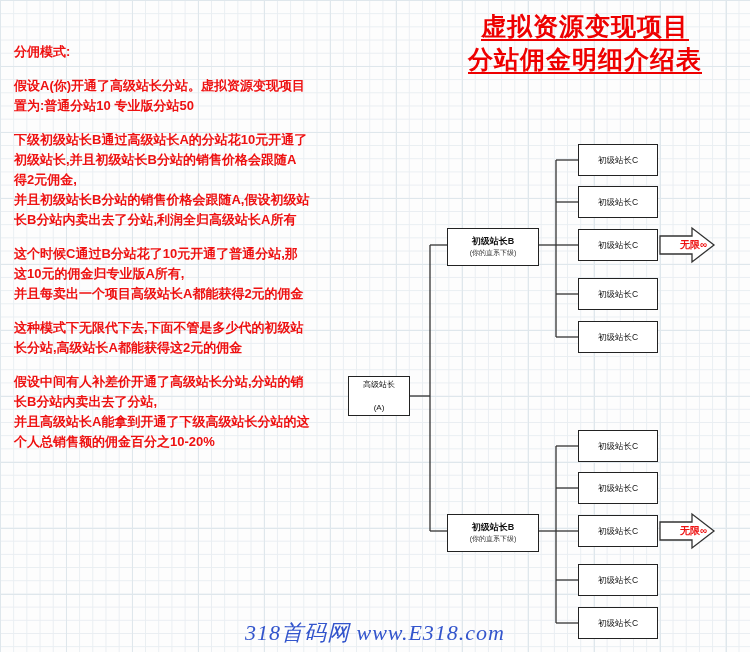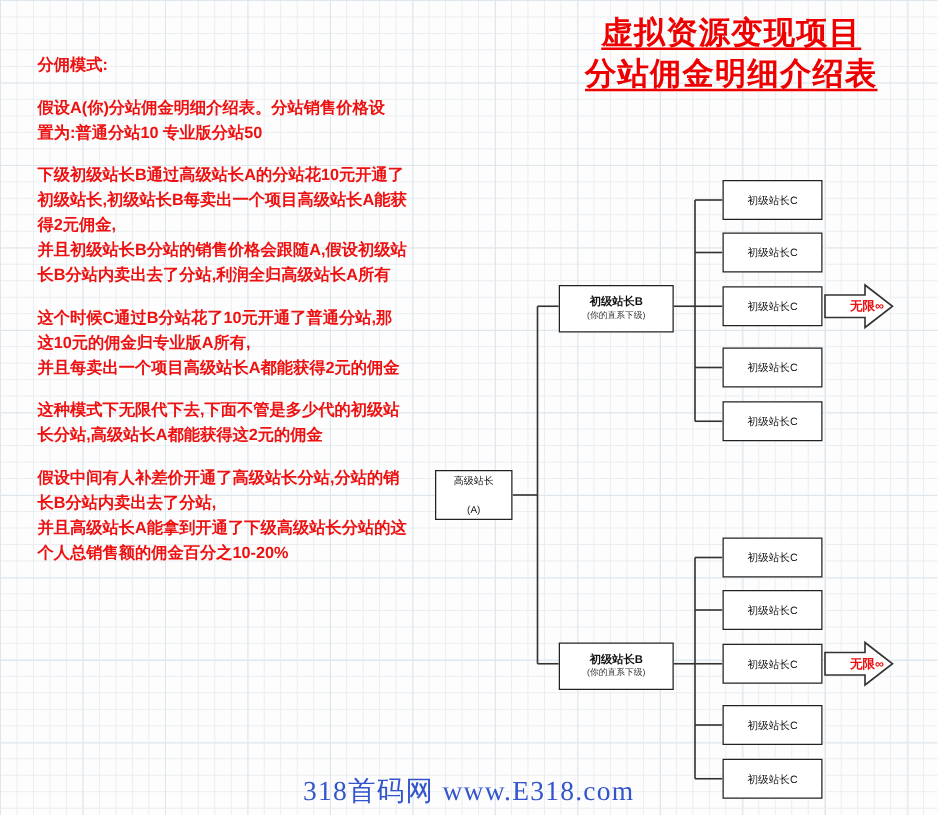--- a/index.html
+++ b/index.html
@@ -51,21 +51,21 @@
     line-height: 33px;
     letter-spacing: 1px;
     text-decoration: underline;
     text-underline-offset: 4px;
   }
   .title-block div { white-space: nowrap; }
 
   
   .text-col {
     position: absolute;
-    left: 30px;
+    left: 14px;
     top: 42px;
     width: 330px;
     color: #ee1111;
     font-size: 13px;
     font-weight: bold;
     line-height: 20px;
   }
   .para { margin-bottom: 14px; }
   .para p { margin: 0; }
 
@@ -116,20 +116,21 @@
   .footer {
     position: absolute;
     left: 0;
     bottom: 4px;
     width: 750px;
     text-align: center;
     color: #3355cc;
     font-size: 22px;
     letter-spacing: 1px;
     font-family: "Liberation Serif", serif;
+    font-style: italic;
   }
 </style>
 </head>
 <body>
 
 <div id="page">
 
   <svg class="layer svg-layer" width="750" height="652" viewBox="0 0 750 652">
     <g stroke="#333" stroke-width="1.3" fill="none">
 
@@ -168,26 +169,26 @@
     <div class="title-block">
       <div>虚拟资源变现项目</div>
       <div>分站佣金明细介绍表</div>
     </div>
 
     <div class="text-col">
       <div class="para">
         <p>分佣模式:</p>
       </div>
       <div class="para">
-        <p>假设A(你)分站佣金明细介绍表。分站销售价格设</p>
+        <p>假设A(你)开通了高级站长分站。虚拟资源变现项目</p>
         <p>置为:普通分站10  专业版分站50</p>
       </div>
       <div class="para">
         <p>下级初级站长B通过高级站长A的分站花10元开通了</p>
-        <p>初级站长,初级站长B每卖出一个项目高级站长A能获</p>
+        <p>初级站长,并且初级站长B分站的销售价格会跟随A</p>
         <p>得2元佣金,</p>
         <p>并且初级站长B分站的销售价格会跟随A,假设初级站</p>
         <p>长B分站内卖出去了分站,利润全归高级站长A所有</p>
       </div>
       <div class="para">
         <p>这个时候C通过B分站花了10元开通了普通分站,那</p>
         <p>这10元的佣金归专业版A所有,</p>
         <p>并且每卖出一个项目高级站长A都能获得2元的佣金</p>
       </div>
       <div class="para">

